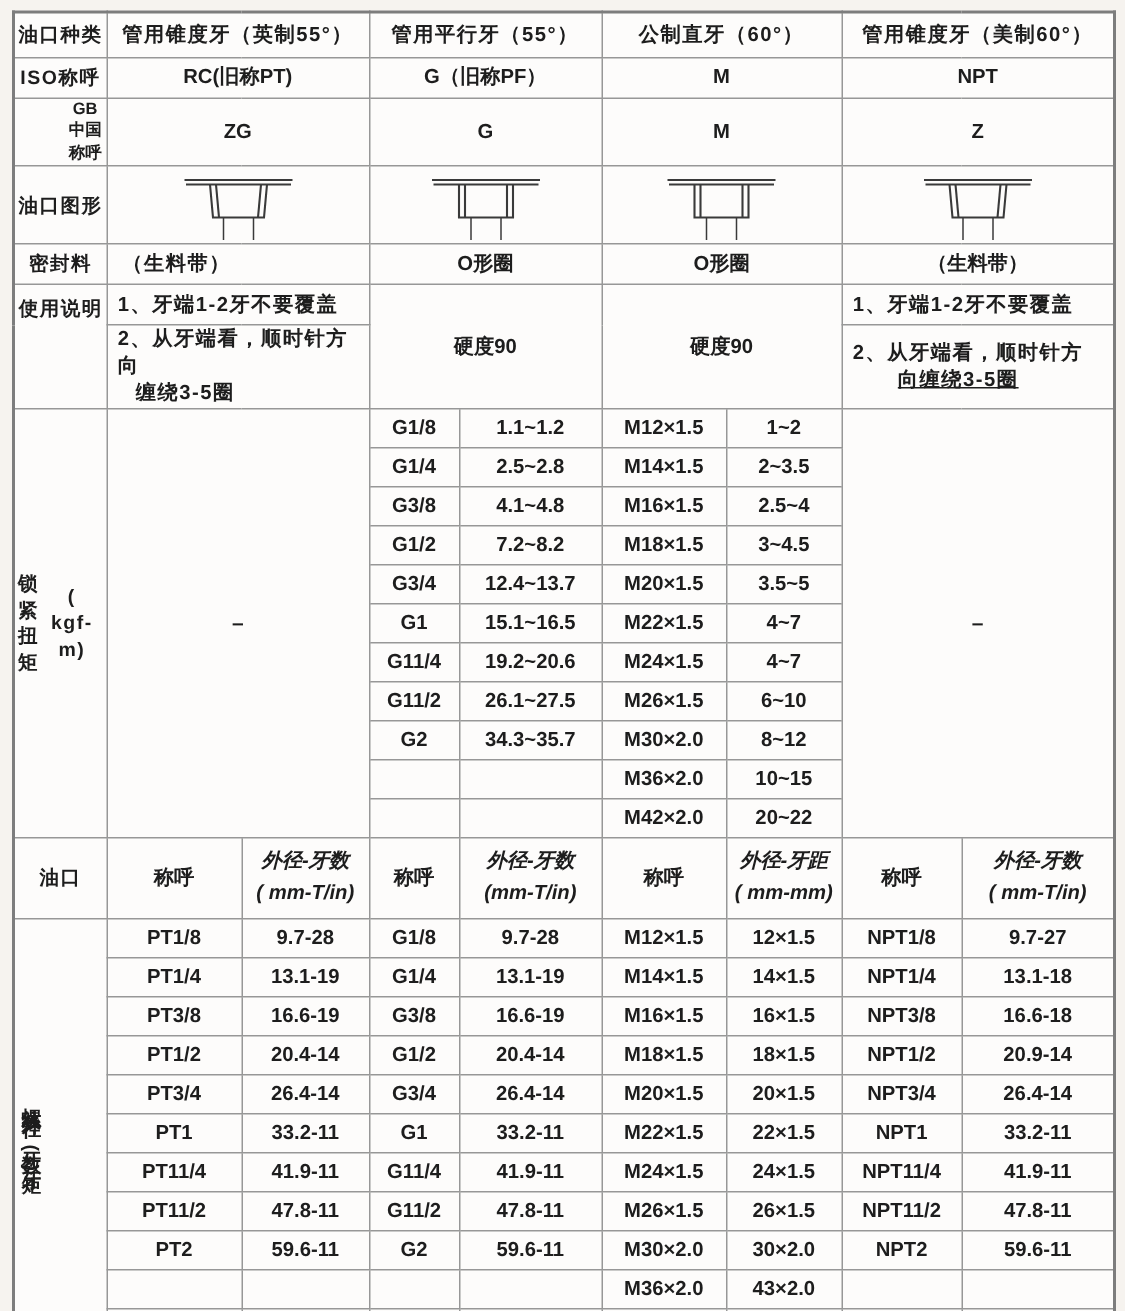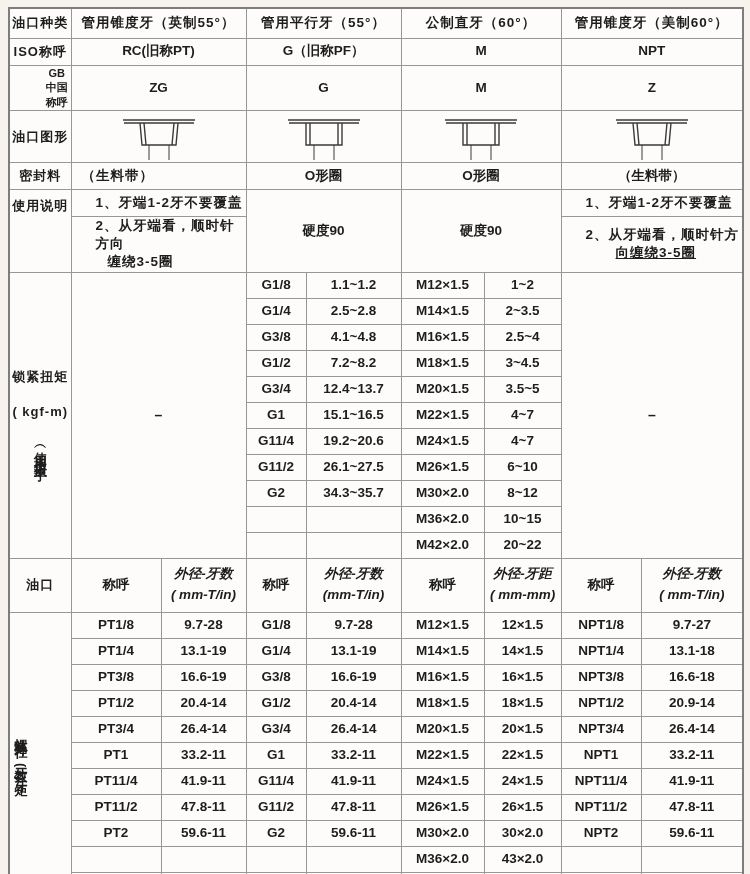--- a/index.html
+++ b/index.html
@@ -16,27 +16,27 @@
   td{
     border:1px solid #979797;
     font-weight:700;font-size:13.5px;color:#1d1d1d;
     text-align:center;vertical-align:middle;
     padding:0 2px;overflow:hidden;line-height:1.35;
   }
   .cn{letter-spacing:1px;}
   .lbl{font-size:13px;letter-spacing:1px;}
   .lbl-gb{font-size:11px;letter-spacing:0;padding-left:35px;}
   .left{text-align:left;padding-left:10px;letter-spacing:1px;}
-  .usage-top{vertical-align:top;padding-top:7px;}
-  .usage-cell{text-align:left;padding-left:24px;letter-spacing:1px;}
+  .usage-top{vertical-align:top;padding-top:7px;text-align:right;}
+  .usage-cell{text-align:left;padding-left:7px;letter-spacing:1px;}
   .usage-wrap2 .l2{padding-left:12px;}
   .usage-wrap2 .l3{padding-left:30px;text-decoration:underline;}
   .h30{height:30px}.h27{height:27px}.h52{height:52px}.h45{height:45px}
   .h26{height:26px}.h54{height:54px}
-  .torque-label{display:flex;flex-direction:column;align-items:center;gap:18px;padding:4px 0;}
+  .torque-label{display:flex;flex-direction:row;align-items:center;gap:8px;padding:4px 0;}
   .vtext{writing-mode:vertical-rl;text-orientation:mixed;letter-spacing:3px;font-size:13px;}
   .two-line div{line-height:1.55;font-style:italic;}
   .dash{font-size:14px;}
   svg.port{display:block;margin:2px auto 0 auto;}
 </style>
 </head>
 <body>
 
 <div class="sheet">
 <table>

